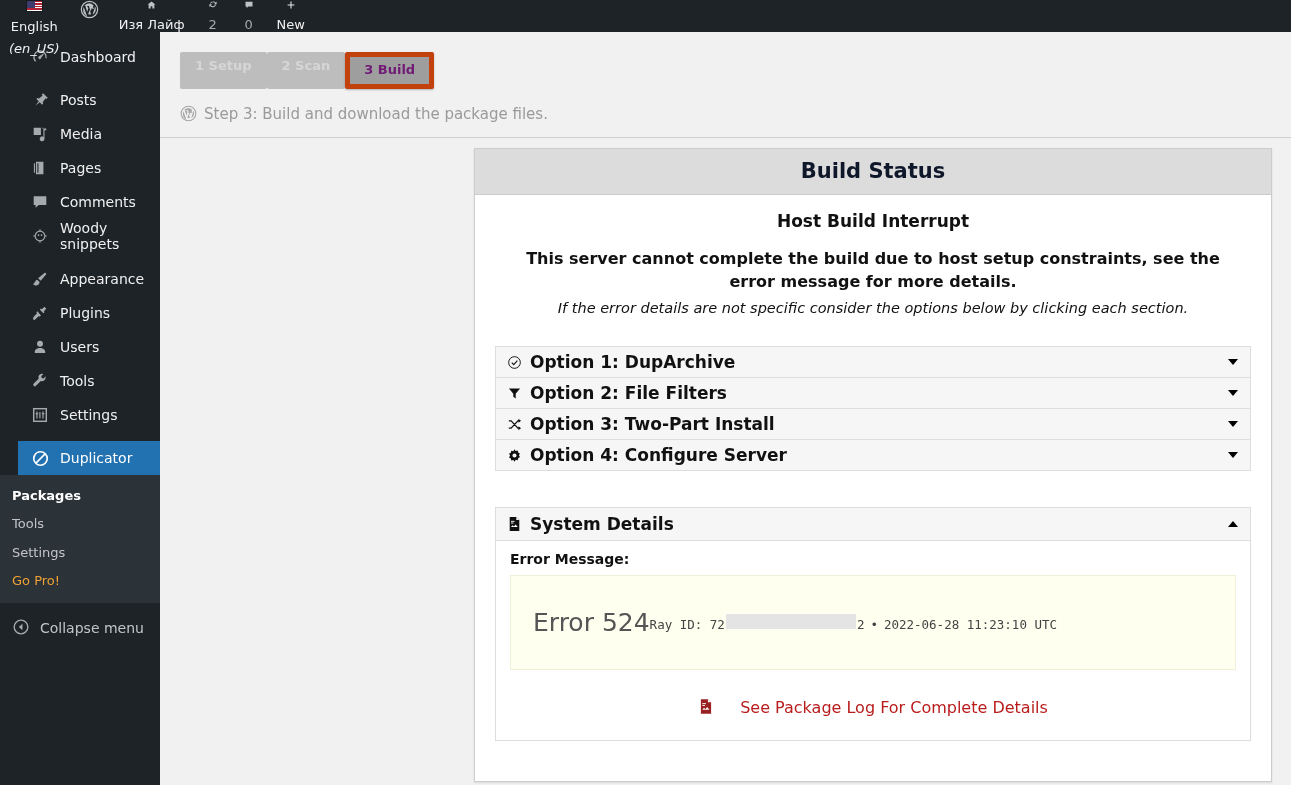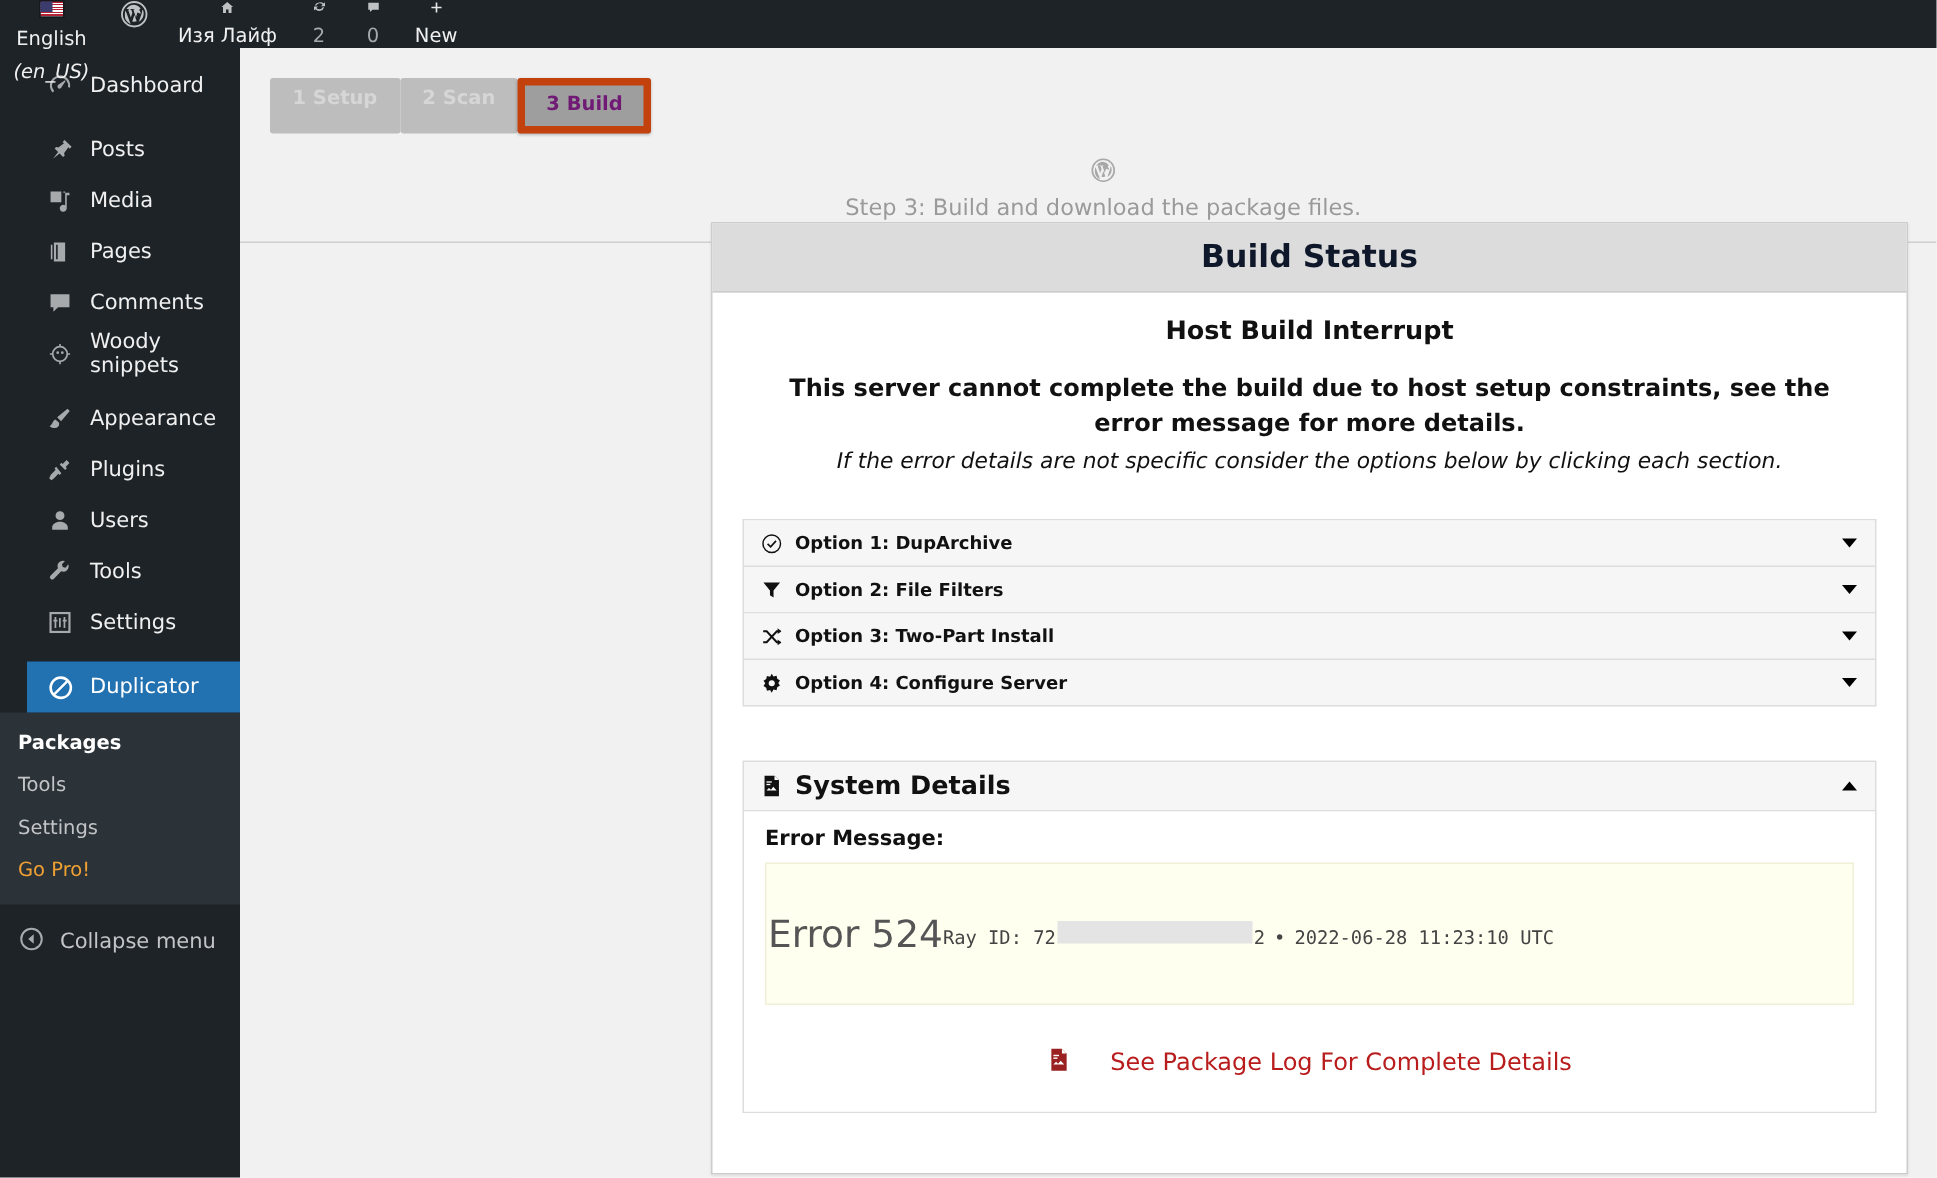--- a/index.html
+++ b/index.html
@@ -107,21 +107,20 @@
   .step.active {
     background: #9e9e9e; color: #701a75;
     border: 5px solid #c2410c;
     padding: 5px 14px 6px 14px;
     box-shadow: 0 1px 2px rgba(0,0,0,.25);
   }
   .step-desc {
     display: flex; align-items: center; gap: 7px;
     margin-top: 16px; color: #9a9a9a;
     font-size: 15px;
-    flex-direction: column;
   }
   .divider {
     margin-top: 14px; height: 1px; background: #cfcfcf;
     width: 1131px;
   }
 
   
   .panel {
     position: absolute; left: 314px; top: 116px;
     width: 798px; background: #fff;
@@ -157,21 +156,21 @@
     background: #f6f6f6;
     border-bottom: 1px solid #ddd;
     height: 31px; padding: 0 12px 0 10px;
     position: relative;
   }
   .acc-ico {
     width: 17px; display: flex; align-items: center; justify-content: center;
     margin-right: 7px; color: #111; flex: 0 0 17px;
   }
   .acc-label {
-    font-size: 12px; font-weight: 700; color: #111;
+    font-size: 17px; font-weight: 700; color: #111;
     flex: 1 1 auto; line-height: 1;
   }
   .caret { width: 0; height: 0; flex: 0 0 auto; }
   .caret.down {
     border-left: 5px solid transparent;
     border-right: 5px solid transparent;
     border-top: 6px solid #000;
   }
   .caret.up {
     border-left: 5px solid transparent;
@@ -191,21 +190,21 @@
     height: 33px; padding: 0 12px 0 10px;
   }
   .sys-head .acc-label { font-size: 17px; }
   .sys-body { background: #fff; padding: 10px 14px 22px 14px; }
   .err-label { font-size: 14px; font-weight: 700; color: #111; margin-bottom: 8px; }
   .err-box {
     background: #fffff0;
     border: 1px solid #f0efd8;
     height: 95px;
     display: flex; align-items: center;
-    padding: 0 1px;
+    padding: 0 22px;
     overflow: hidden;
   }
   .err-code {
     font-family: "DejaVu Sans", "Liberation Sans", sans-serif;
     font-size: 25px; color: #555; white-space: nowrap;
   }
   .err-meta {
     font-family: "DejaVu Sans Mono", "Liberation Mono", monospace;
     font-size: 12.5px; color: #444; white-space: nowrap;
     display: flex; align-items: baseline;

